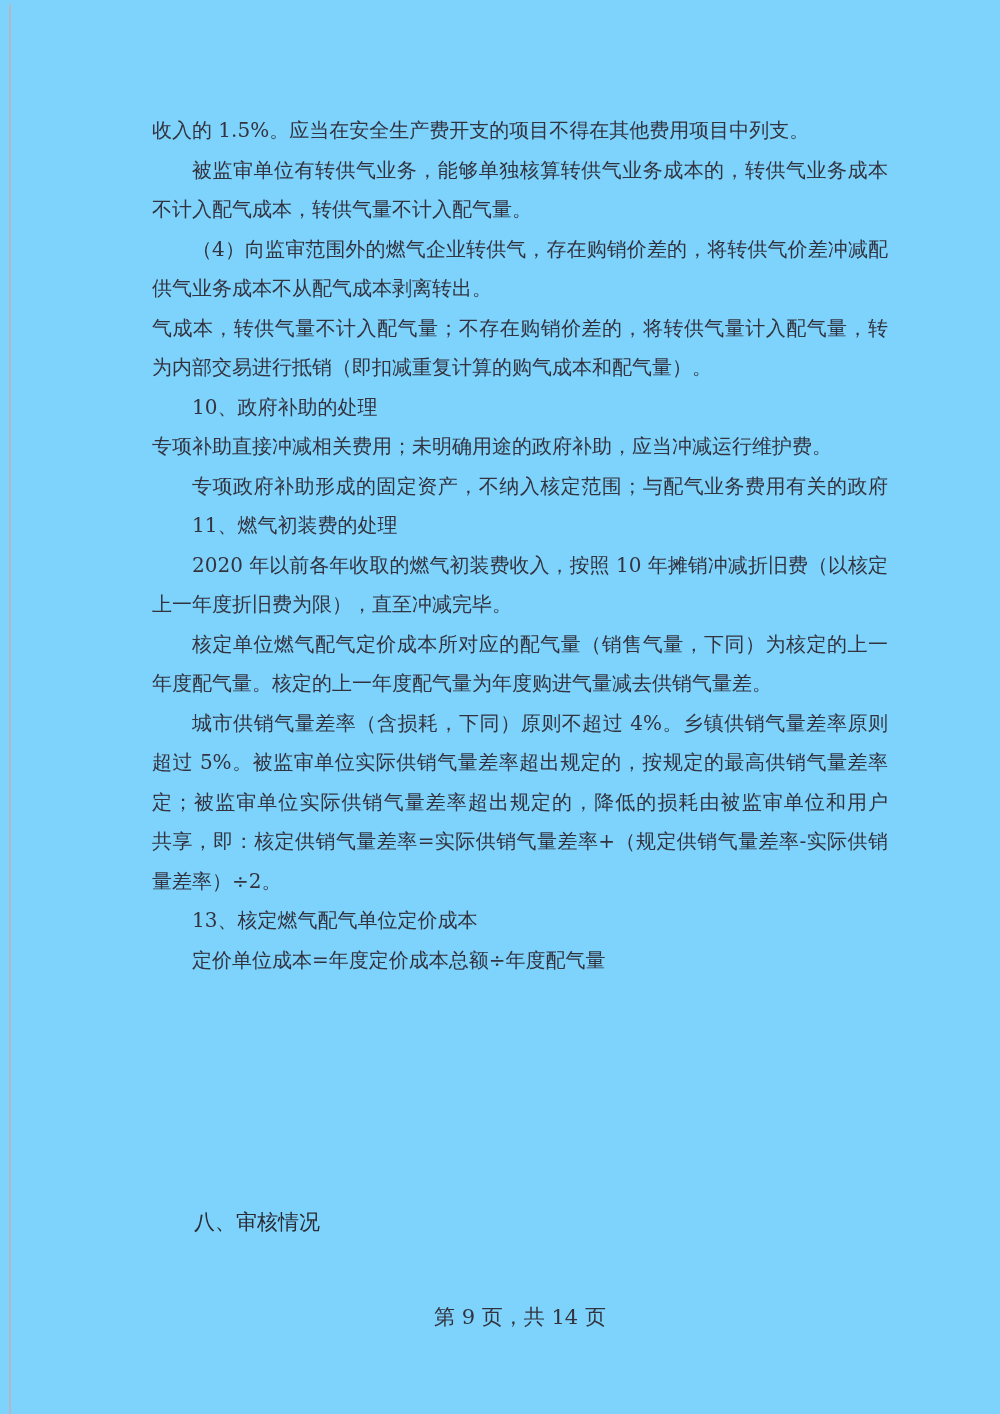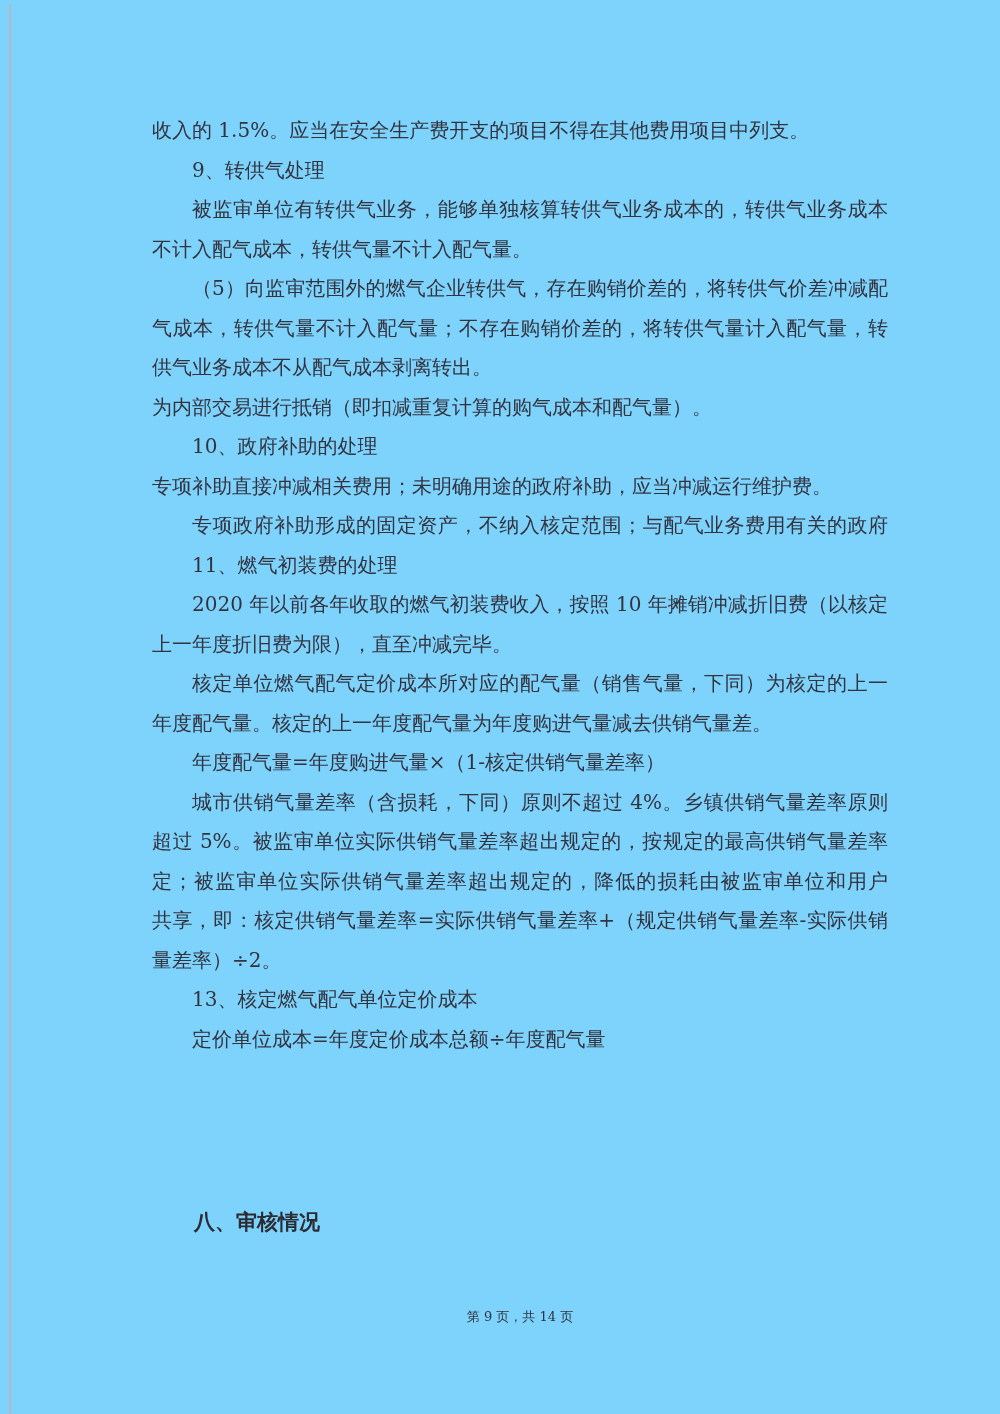--- a/index.html
+++ b/index.html
@@ -47,63 +47,61 @@
     text-align-last: justify;
   }
   .section-heading {
     position: absolute;
     left: 152px;
     top: 1202px;
     width: 736px;
     height: 40px;
     line-height: 40px;
     font-family: "DejaVu Sans", sans-serif;
-    font-weight: 700;
+    font-weight: 400;
     font-size: 21px;
     text-indent: 2em;
     color: #2b2b33;
     white-space: nowrap;
   }
   .page-footer {
     position: absolute;
     left: 152px;
     top: 1304px;
     width: 736px;
     height: 26px;
     line-height: 26px;
     text-align: center;
-    font-size: 13px;
+    font-size: 21px;
     color: #33333f;
   }
 </style>
 </head>
 <body>
 
 <div class="page">
 
   <div class="scan-edge"></div>
 
   <div class="content">
     <div class="line">收入的 1.5%。应当在安全生产费开支的项目不得在其他费用项目中列支。</div>
-    <div class="line ind">9、转供气处理</div>
     <div class="line ind fill">被监审单位有转供气业务，能够单独核算转供气业务成本的，转供气业务成本</div>
     <div class="line">不计入配气成本，转供气量不计入配气量。</div>
-    <div class="line ind fill">（5）向监审范围外的燃气企业转供气，存在购销价差的，将转供气价差冲减配</div>
+    <div class="line ind fill">（4）向监审范围外的燃气企业转供气，存在购销价差的，将转供气价差冲减配</div>
+    <div class="line">供气业务成本不从配气成本剥离转出。</div>
     <div class="line fill">气成本，转供气量不计入配气量；不存在购销价差的，将转供气量计入配气量，转</div>
-    <div class="line">供气业务成本不从配气成本剥离转出。</div>
     <div class="line">为内部交易进行抵销（即扣减重复计算的购气成本和配气量）。</div>
     <div class="line ind">10、政府补助的处理</div>
     <div class="line">专项补助直接冲减相关费用；未明确用途的政府补助，应当冲减运行维护费。</div>
     <div class="line ind fill">专项政府补助形成的固定资产，不纳入核定范围；与配气业务费用有关的政府</div>
     <div class="line ind">11、燃气初装费的处理</div>
     <div class="line ind fill">2020 年以前各年收取的燃气初装费收入，按照 10 年摊销冲减折旧费（以核定的</div>
     <div class="line">上一年度折旧费为限），直至冲减完毕。</div>
     <div class="line ind fill">核定单位燃气配气定价成本所对应的配气量（销售气量，下同）为核定的上一</div>
     <div class="line">年度配气量。核定的上一年度配气量为年度购进气量减去供销气量差。</div>
-    <div class="line ind">年度配气量=年度购进气量×（1-核定供销气量差率）</div>
     <div class="line ind fill">城市供销气量差率（含损耗，下同）原则不超过 4%。乡镇供销气量差率原则不</div>
     <div class="line fill">超过 5%。被监审单位实际供销气量差率超出规定的，按规定的最高供销气量差率核</div>
     <div class="line fill">定；被监审单位实际供销气量差率超出规定的，降低的损耗由被监审单位和用户</div>
     <div class="line fill">共享，即：核定供销气量差率=实际供销气量差率+（规定供销气量差率-实际供销气</div>
     <div class="line">量差率）÷2。</div>
     <div class="line ind">13、核定燃气配气单位定价成本</div>
     <div class="line ind">定价单位成本=年度定价成本总额÷年度配气量</div>
   </div>
 
   <div class="section-heading">八、审核情况</div>

